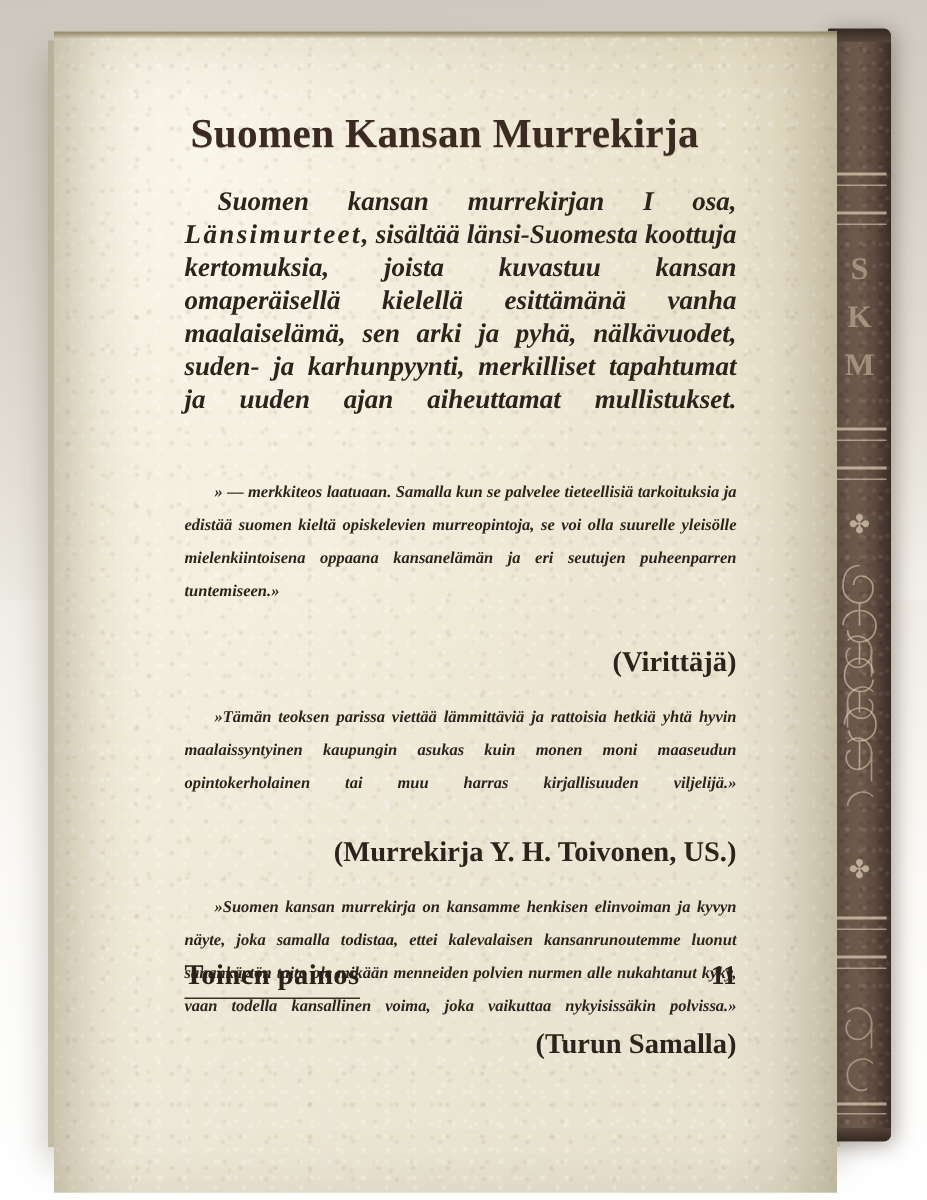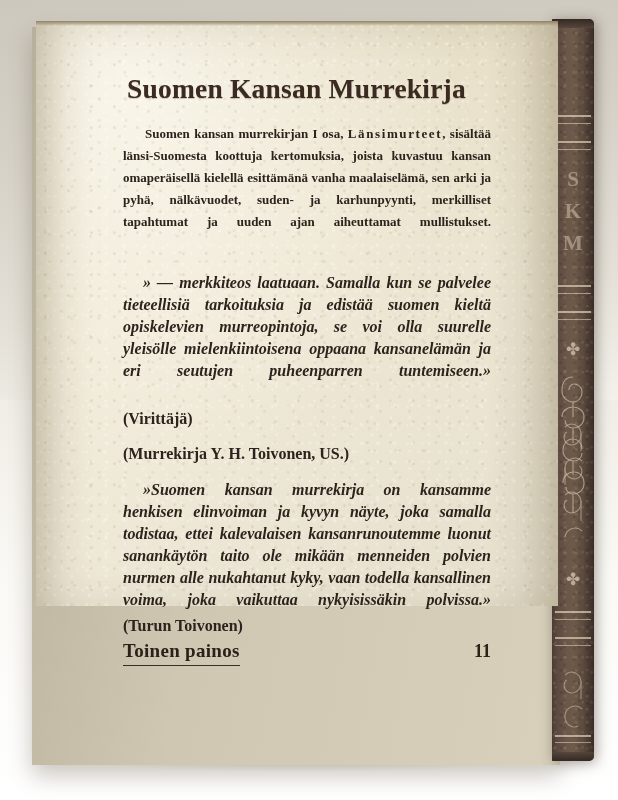--- a/index.html
+++ b/index.html
@@ -55,21 +55,21 @@
     background: linear-gradient(100deg, #b9b09c 0%, #cfc7b2 40%, #d8d0bb 100%);
     box-shadow: 0 10px 22px rgba(90,80,60,0.33);
   }
 
   
   #page {
     position: absolute;
     left: 0;
     top: 0;
     width: 522px;
-    height: 585px;
+    height: 774px;
     background:
       radial-gradient(ellipse at 18% 10%, rgba(255,253,245,0.75) 0%, rgba(255,253,245,0) 55%),
       radial-gradient(ellipse at 85% 88%, rgba(226,220,200,0.55) 0%, rgba(226,220,200,0) 60%),
       linear-gradient(172deg, #ded5bd 0%, #e8e0c9 14%, #eee7d3 46%, #efe9d8 72%, #ece6d6 100%);
     box-shadow: inset 0 0 40px rgba(170,158,128,0.30);
   }
   
   #grain {
     position: absolute;
     inset: 0;
@@ -123,53 +123,54 @@
     letter-spacing: .2px;
     line-height: 1.05;
     color: #3a2a21;
     margin: 0 0 19px 4px;
     white-space: nowrap;
     text-shadow: 0 .5px 0 rgba(90,70,50,.25);
   }
 
   p.body {
     margin: 0 0 17px 0;
-    font-size: 13px;
+    font-size: 18px;
     line-height: 22.1px;
     text-align: justify;
     text-indent: 22px;
     color: #2c231c;
     font-weight: 600;
+    font-style: italic;
   }
   p.body .spaced {
     letter-spacing: 1.6px;
   }
 
   p.quote {
     margin: 0 0 4px 0;
-    font-size: 16px;
+    font-size: 11px;
     line-height: 22.0px;
     text-align: justify;
     text-indent: 20px;
     font-style: italic;
     font-weight: 600;
     color: #2c231c;
     font-family: Liberation Serif, serif;
   }
   
   p.quote::after, p.body::after {
     content: "";
     display: inline-block;
     width: 100%;
   }
 
   .attrib {
-    font-size: 16px;
+    font-size: 19px;
     line-height: 21px;
-    text-align: left;
+    text-align: right;
     font-style: normal;
     font-weight: 600;
     color: #2c231c;
     margin: 0 0 15px 0;
   }
   .attrib.attrib-tight { margin-top: -1px; }
   .attrib.inline-right {
     margin-top: -22px;
     margin-bottom: 15px;
   }
@@ -362,24 +363,25 @@
 
       <div id="text-col">
 
         <h1 id="title">Suomen Kansan Murrekirja</h1>
 
         <p class="body"><span>Suomen kansan murrekirjan I osa, </span><span class="spaced">Länsimurteet</span><span>, sisältää länsi-Suomesta koottuja kertomuksia, joista kuvastuu kansan omaperäisellä kielellä esittämänä vanha maalaiselämä, sen arki ja pyhä, nälkävuodet, suden- ja karhunpyynti, merkilliset tapahtumat ja uuden ajan aiheuttamat mullistukset.</span></p>
 
         <p class="quote">» — merkkiteos laatuaan. Samalla kun se palvelee tieteellisiä tarkoituksia ja edistää suomen kieltä opiskelevien murreopintoja, se voi olla suurelle yleisölle mielenkiintoisena oppaana kansanelämän ja eri seutujen puheenparren tuntemiseen.»</p>
         <div class="attrib">(Virittäjä)</div>
 
+        <p class="quote">»Tämän teoksen parissa viettää lämmittäviä ja rattoisia hetkiä yhtä hyvin maalaissyntyinen kaupungin asukas kuin monen moni maaseudun opintokerholainen tai muu harras kirjallisuuden viljelijä.»</p>
         <div class="attrib attrib-tight">(Murrekirja Y. H. Toivonen, US.)</div>
 
         <p class="quote">»Suomen kansan murrekirja on kansamme henkisen elinvoiman ja kyvyn näyte, joka samalla todistaa, ettei kalevalaisen kansanrunoutemme luonut sanankäytön taito ole mikään menneiden polvien nurmen alle nukahtanut kyky, vaan todella kansallinen voima, joka vaikuttaa nykyisissäkin polvissa.»</p>
-          <div class="attrib inline-right">(Turun Toivonen)</div>
+          <div class="attrib inline-right">(Turun Samalla)</div>
       </div>
 
       <div id="footer">
         <div id="footer-left">Toinen painos</div>
         <div id="footer-page">11</div>
       </div>
     </div>
 
   </div>
 </div>

